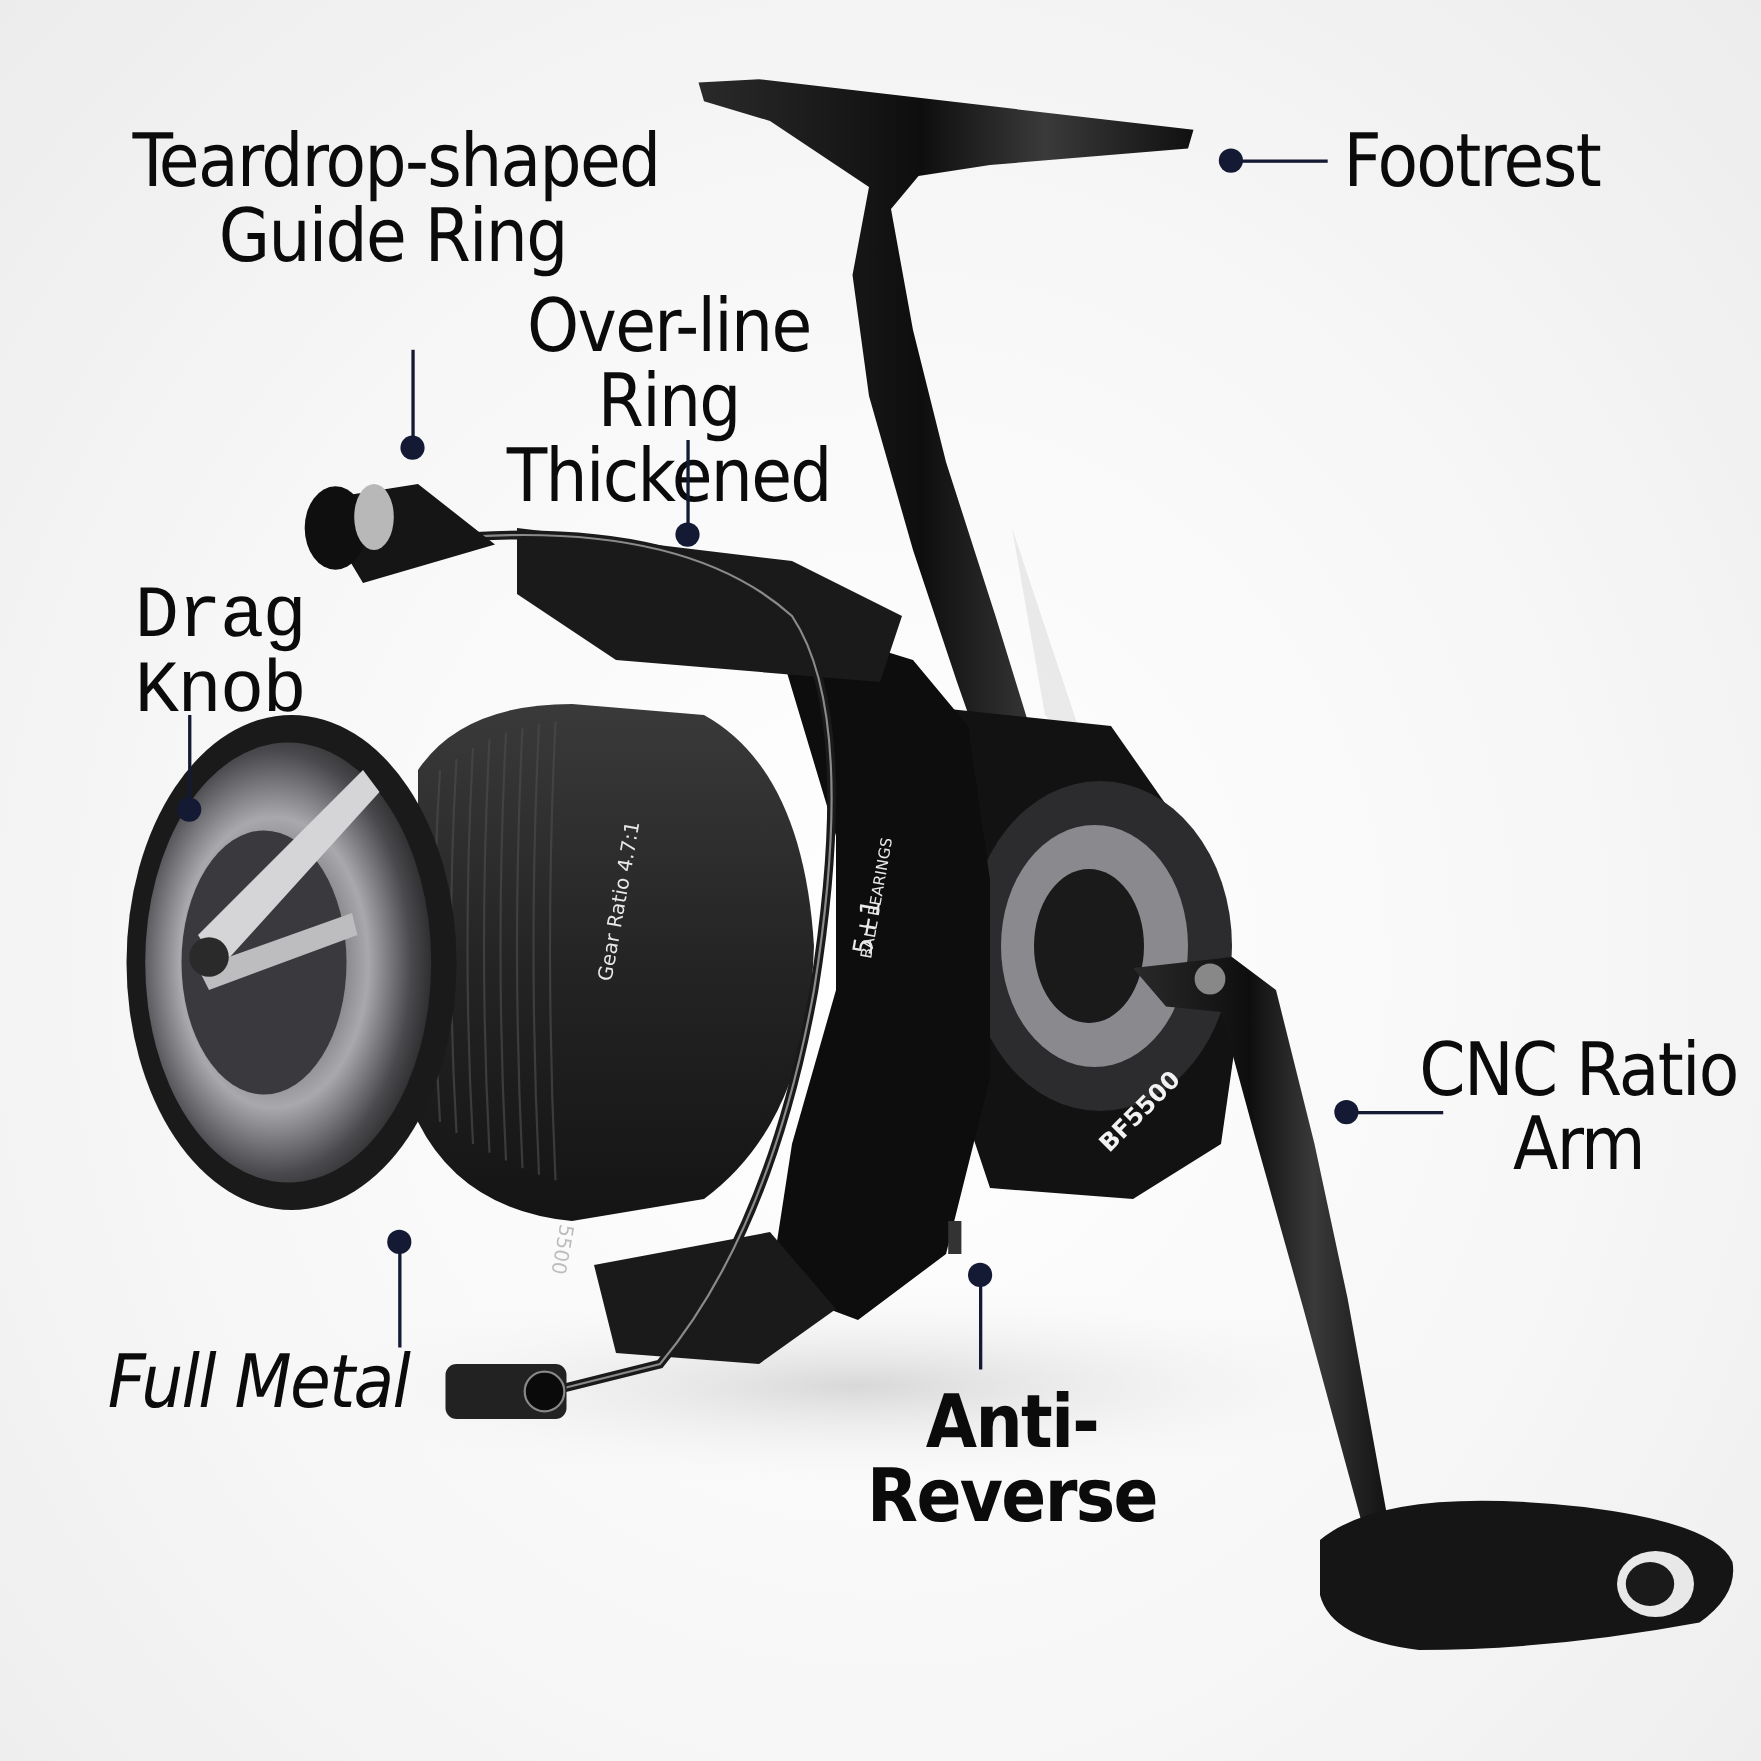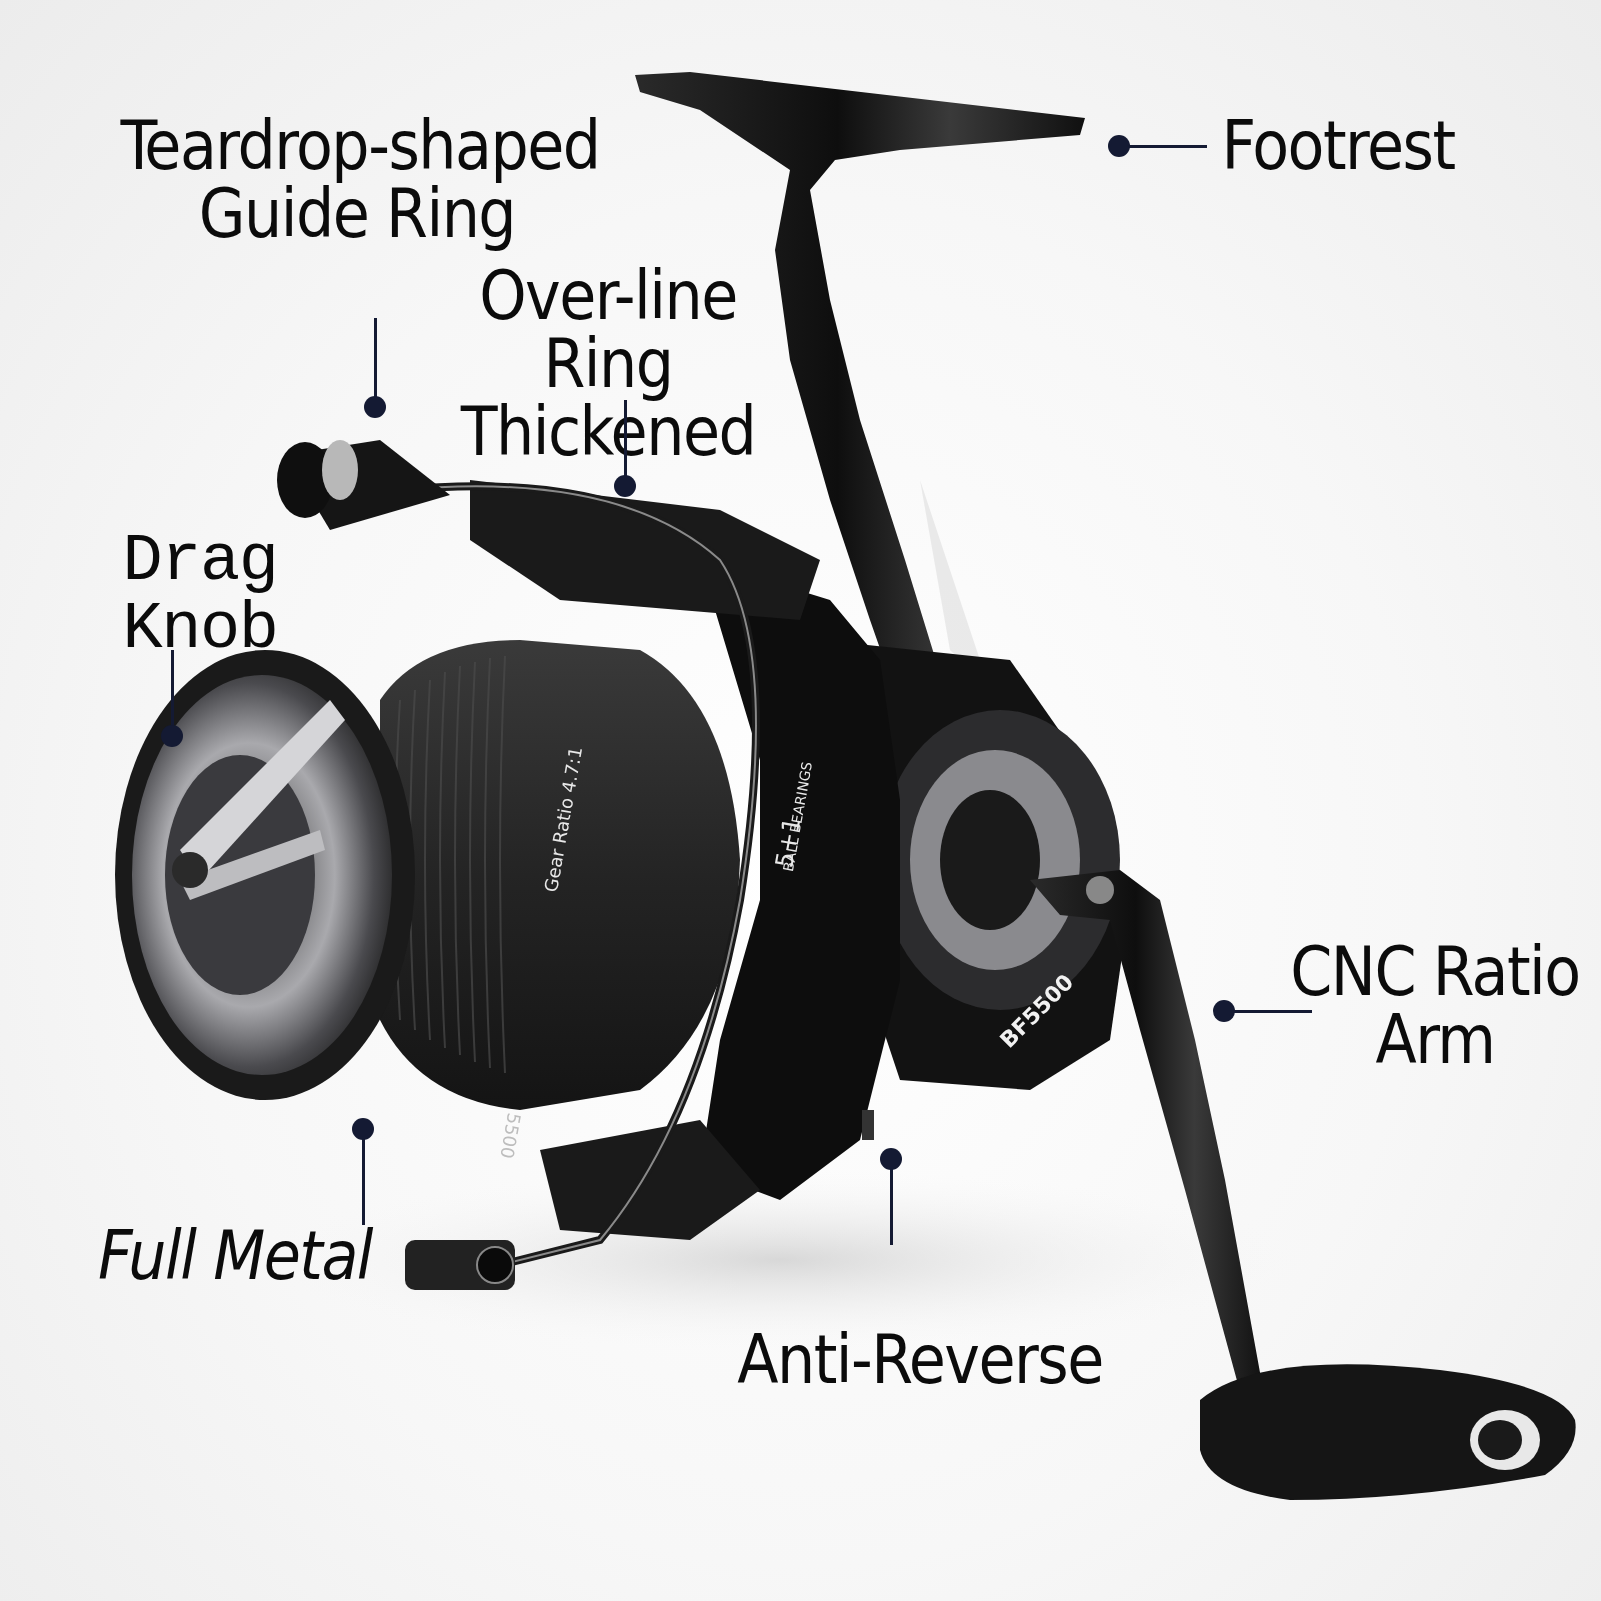--- a/index.html
+++ b/index.html
@@ -140,17 +140,17 @@
   </div>
 
   <div class="callout-dot" style="left:352px; top:1118px;"></div>
   <div class="callout-line-v" style="left:362px; top:1135px; height:90px;"></div>
   <div class="label" style="left:80px; top:1222px; width:310px;font-style:italic;">
     <span>Full Metal</span>
   </div>
 
   <div class="callout-dot" style="left:880px; top:1148px;"></div>
   <div class="callout-line-v" style="left:890px; top:1165px; height:80px;"></div>
-  <div class="label" style="left:730px; top:1326px; width:380px;">
+  <div class="label" style="left:730px; top:1258px; width:380px;font-weight:bold;">
     <span>Anti-Reverse</span>
   </div>
 
 </div>
 
 </body></html>

